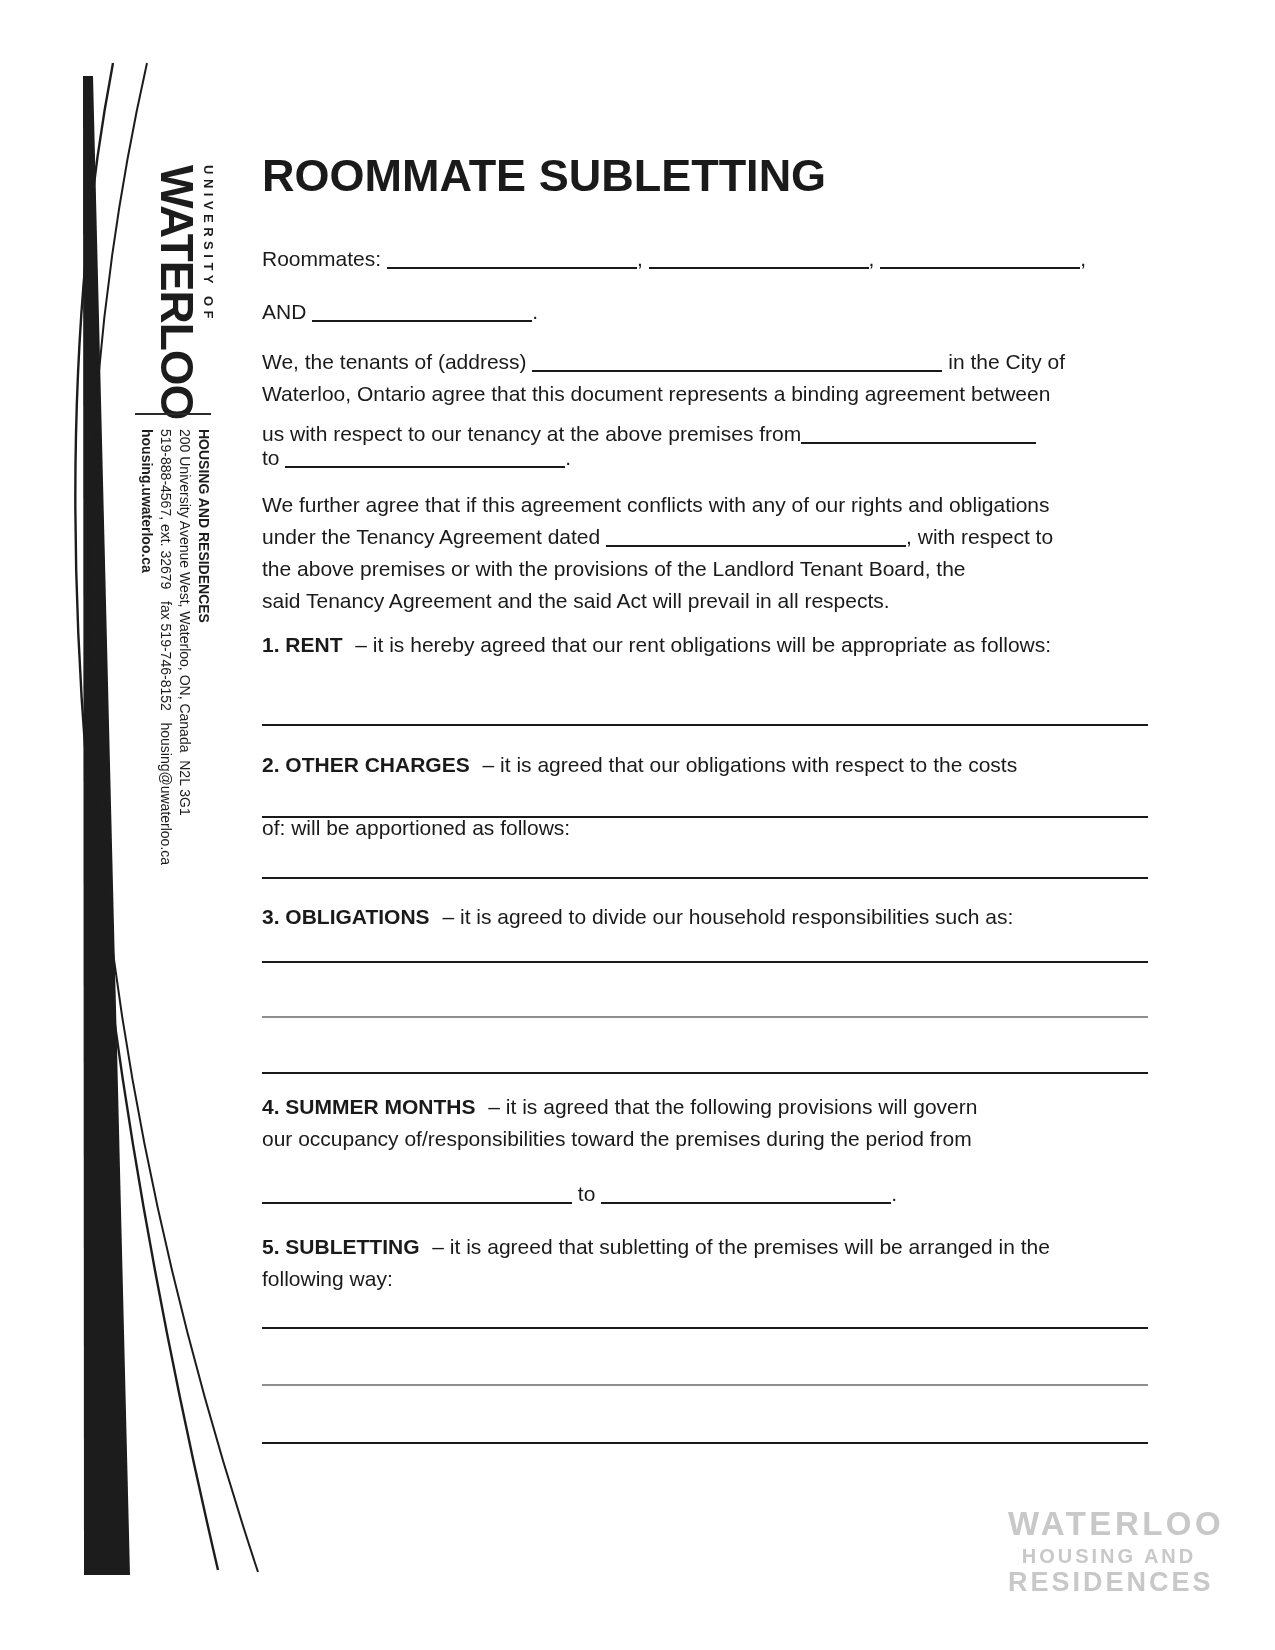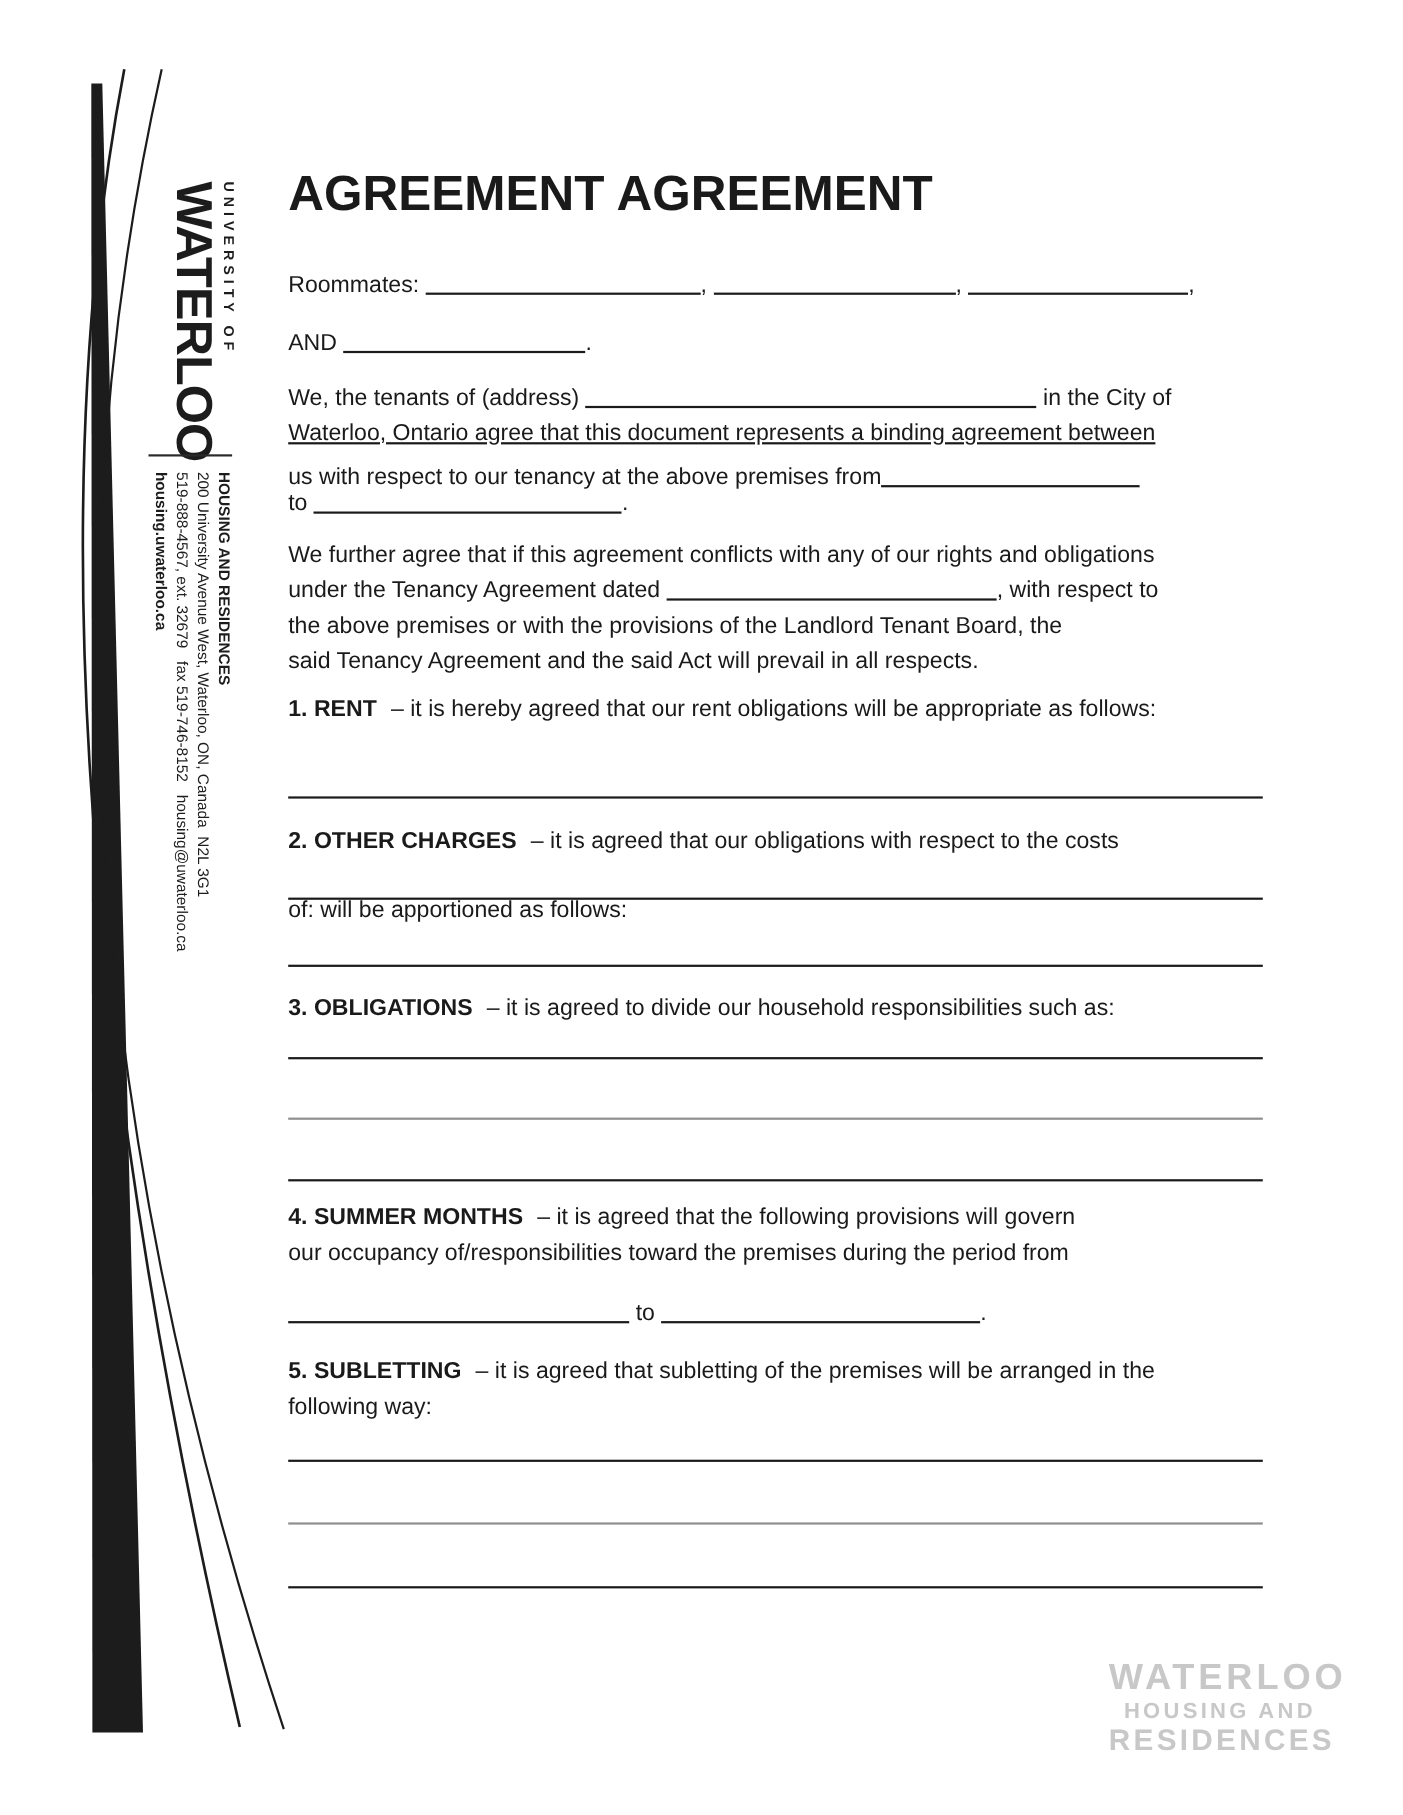--- a/index.html
+++ b/index.html
@@ -55,39 +55,39 @@
       <div class="logo-div"></div>
       <div class="addrblock">
         <div class="b pre">HOUSING AND RESIDENCES</div>
         <div class="pre">200 University Avenue West, Waterloo, ON, Canada  N2L 3G1</div>
         <div class="pre">519-888-4567, ext. 32679   fax 519-746-8152   housing@uwaterloo.ca</div>
         <div class="b pre">housing.uwaterloo.ca</div>
       </div>
     </div>
   </div>
 
-  <div class="title">AGREEMENT AGREEMENT</div>
+  <div class="title">ROOMMATE SUBLETTING</div>
 
   <div class="line" style="top:243px;text-align:right;">
     <span>Roommates:</span>
     <span class="blank w250"></span><span>,</span>
     <span class="blank w220"></span><span>,</span>
     <span class="blank w200"></span><span>,</span>
   </div>
   <div class="line" style="top:296px;">
     <span>AND</span>
     <span class="blank w220"></span><span>.</span>
   </div>
 
   <div class="line" style="top:346px;">
     <span>We, the tenants of (address)</span>
     <span class="blank w410"></span>
     <span>in the City of</span>
   </div>
-  <div class="line" style="top:378px;text-decoration:underline;">Waterloo, Ontario agree that this document represents a binding agreement between</div>
+  <div class="line" style="top:378px;">Waterloo, Ontario agree that this document represents a binding agreement between</div>
   <div class="line" style="top:418px;">
     <span>us with respect to our tenancy at the above premises from</span><span class="blank w235"></span>
   </div>
   <div class="line" style="top:442px;">
     <span>to</span>
     <span class="blank w280"></span><span>.</span>
   </div>
 
   <div class="line" style="top:489px;">We further agree that if this agreement conflicts with any of our rights and obligations</div>
   <div class="line" style="top:553px;">the above premises or with the provisions of the Landlord Tenant Board, the</div>

